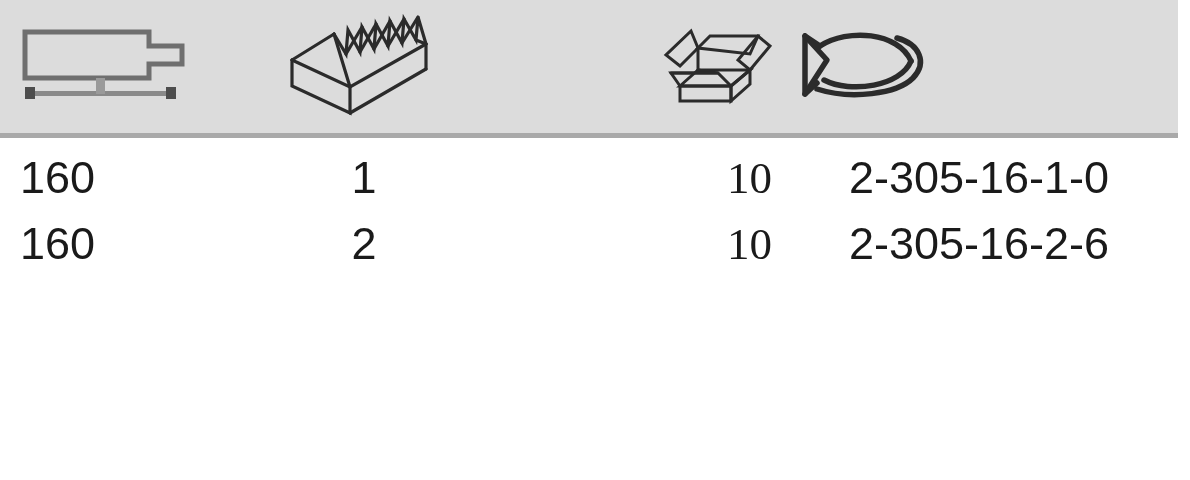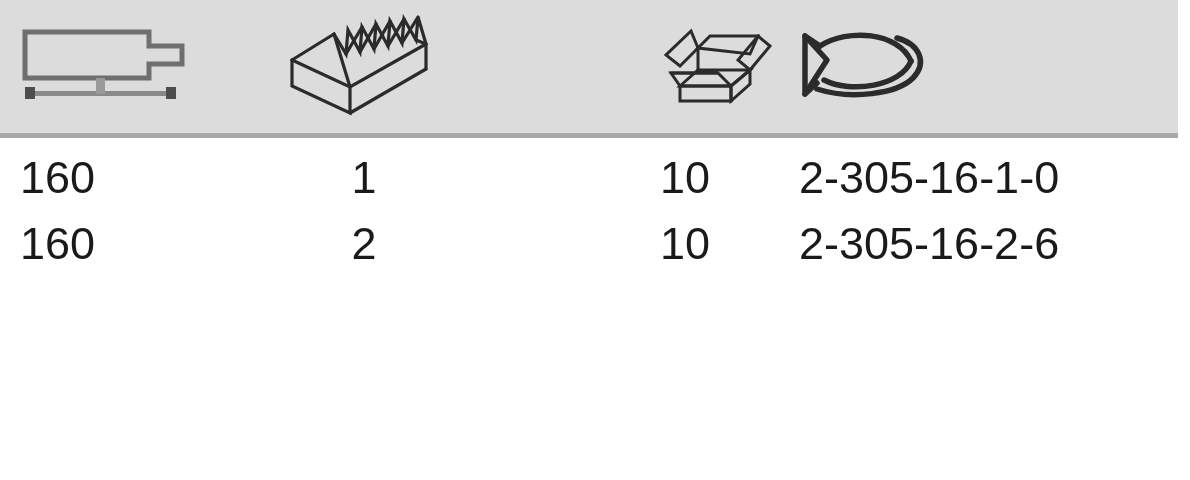--- a/index.html
+++ b/index.html
@@ -71,22 +71,22 @@
     height: 62px;
     line-height: 62px;
     color: #1a1a1a;
     font-size: 45px;
     font-family: "Liberation Sans", sans-serif;
     white-space: nowrap;
   }
 
   .c-length  { left: 20px;  width: 140px; text-align: left; }
   .c-cut     { left: 300px; width: 128px; text-align: center; }
-  .c-pack    { left: 660px; width: 112px; text-align: left; }
-  .c-article { left: 799px; width: 360px; text-align: left; }
+  .c-pack    { left: 660px; width: 112px; text-align: right; font-family: Liberation Serif, serif; }
+  .c-article { left: 799px; width: 360px; text-align: center; }
 </style>
 </head>
 <body>
 
 <div id="spec-table">
 
   <div class="header-band"></div>
   <div class="header-rule"></div>
 
   <div class="head-cell hc-length">

